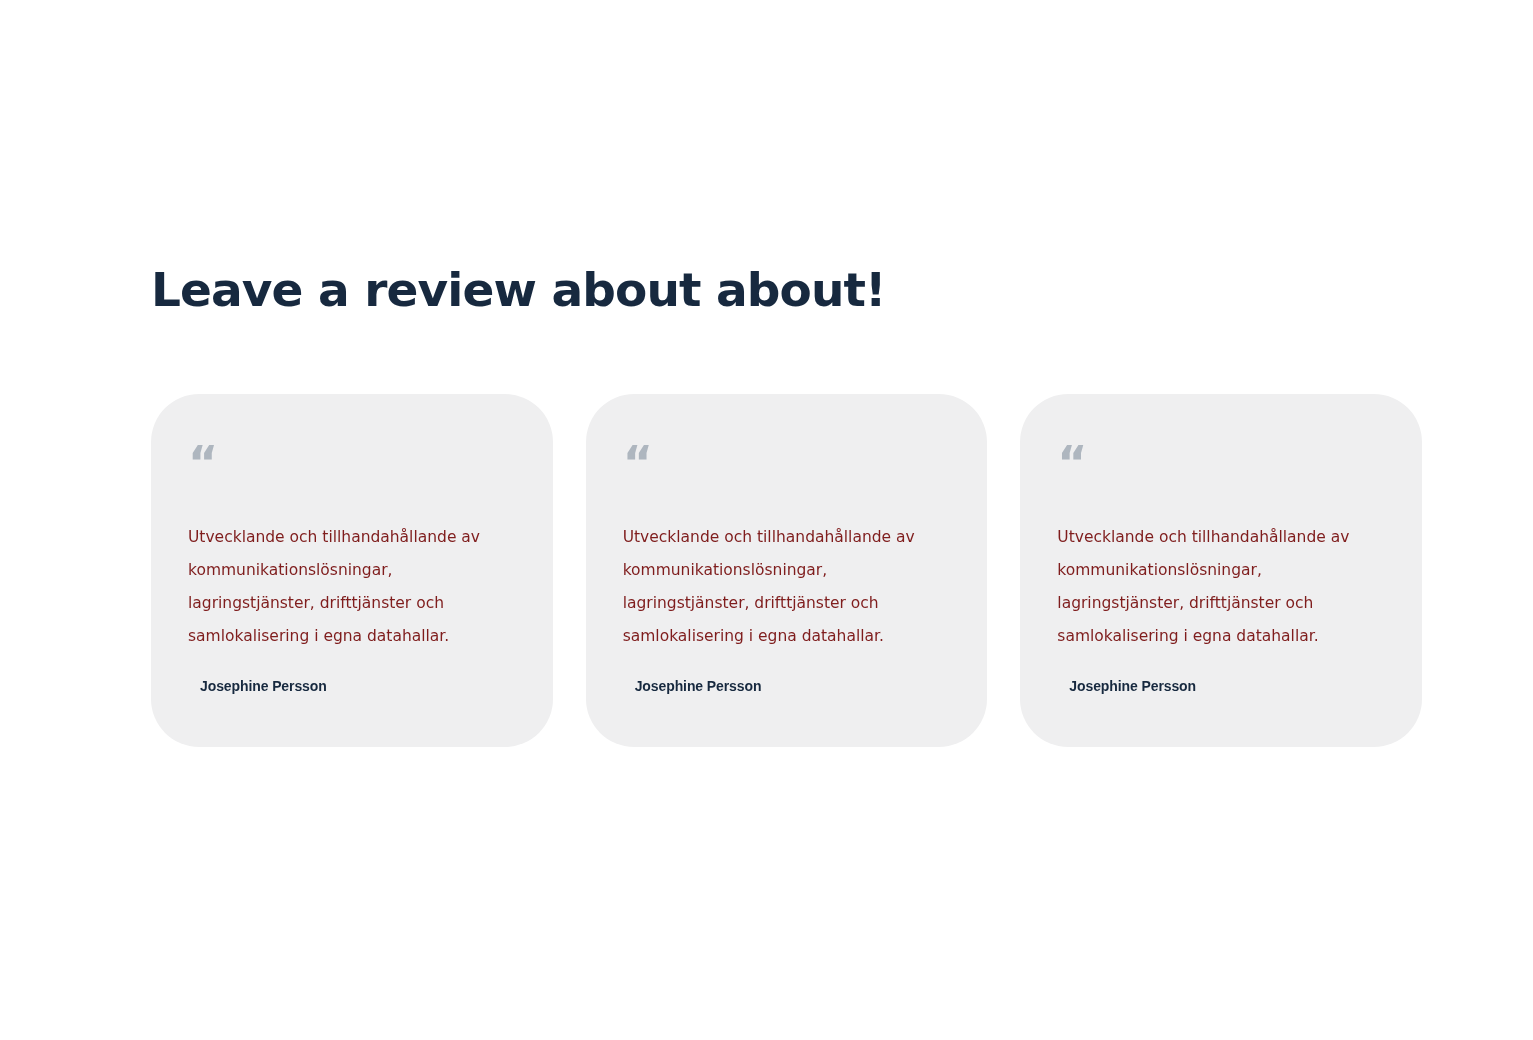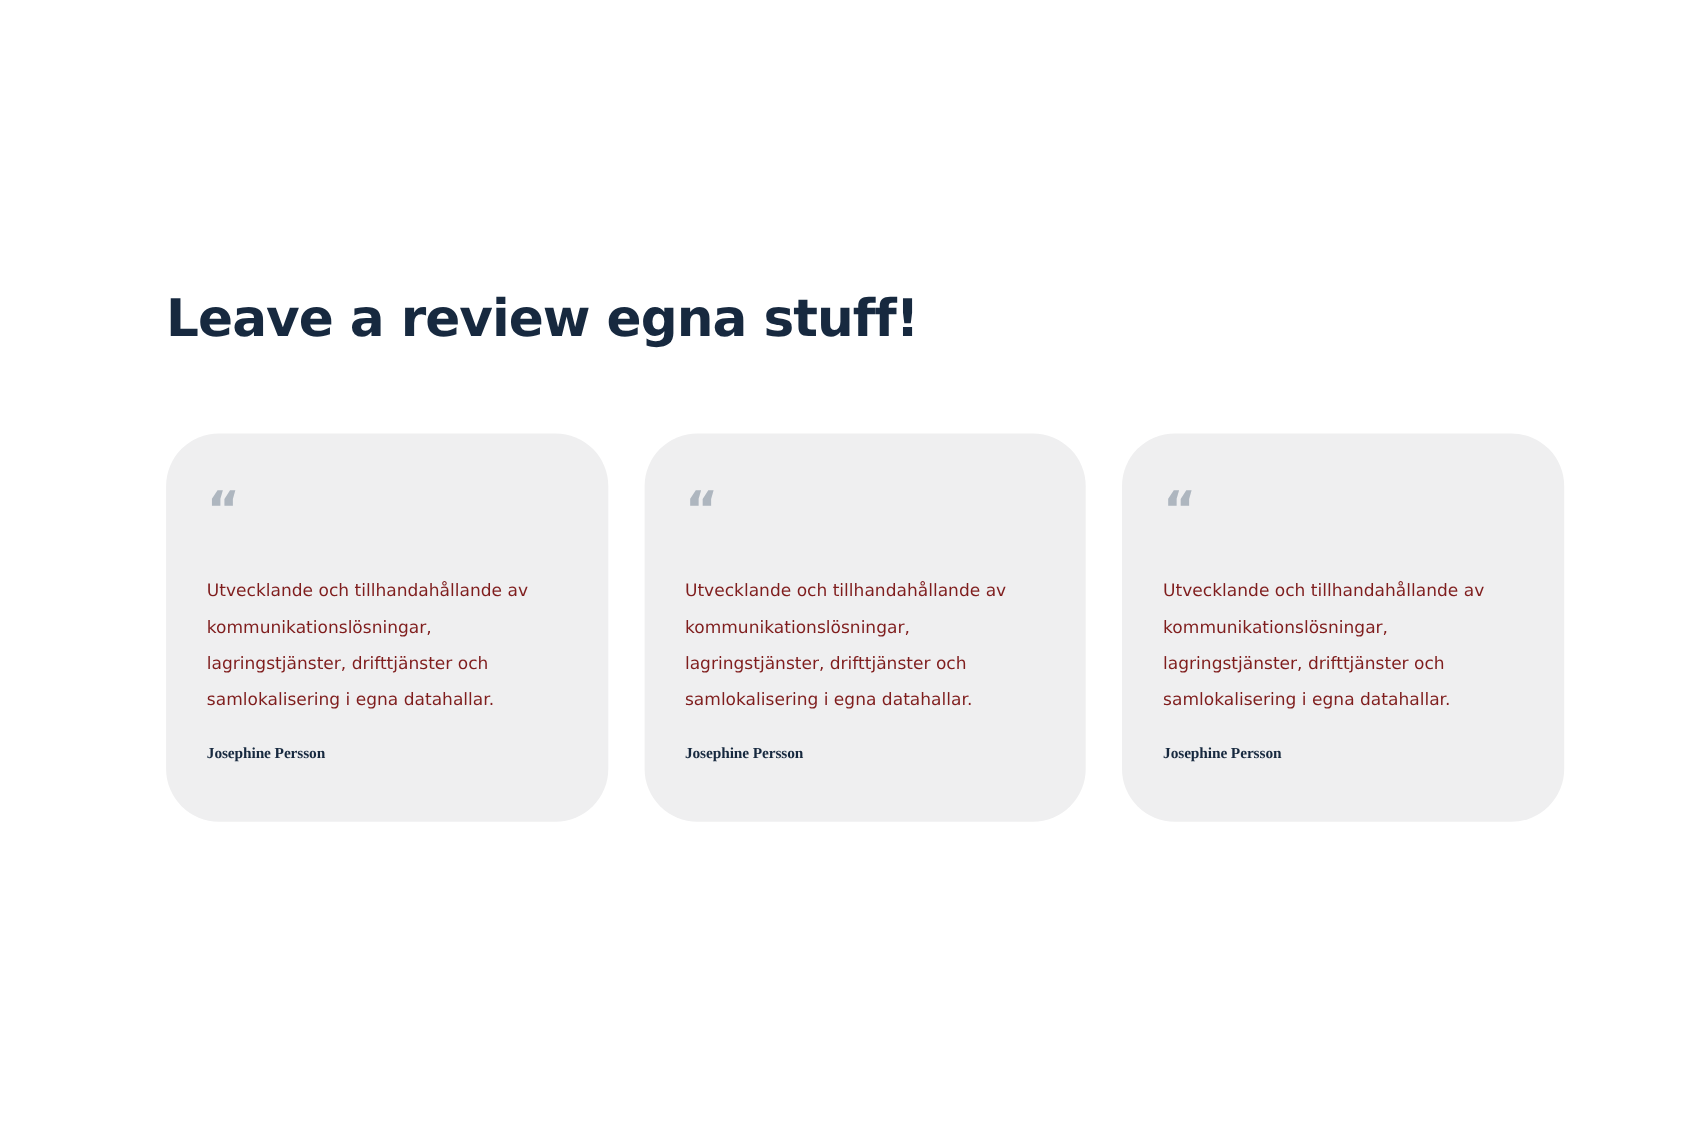--- a/index.html
+++ b/index.html
@@ -84,38 +84,38 @@
     margin-top: 43px;
     font-family: "DejaVu Sans", "Liberation Sans", sans-serif;
     font-size: 15.5px;
     line-height: 33px;
     font-weight: 400;
     color: #7f1d1d;
     max-width: 320px;
   }
 
   .review-author {
-    margin: 0;
+    margin: 12px;
     padding: 0;
     margin-top: 23px;
-    font-family: Liberation Serif, serif;
+    font-family: Liberation Sans, sans-serif;
     font-size: 14px;
     line-height: 20px;
     font-weight: 700;
     letter-spacing: -0.1px;
     color: #17293f;
   }
 </style>
 </head>
 <body>
 
 <div class="page">
 
   <div class="section">
-    <h1 class="section-heading">Leave a review egna stuff!</h1>
+    <h1 class="section-heading">Leave a review about about!</h1>
   </div>
 
   <div class="reviews-grid">
 
     <div class="review-card">
       <span class="quote-mark">“</span>
       <p class="review-body">Utvecklande och tillhandahållande av kommunikationslösningar, lagringstjänster, drifttjänster och samlokalisering i egna datahallar.</p>
       <p class="review-author">Josephine Persson</p>
     </div>
 

